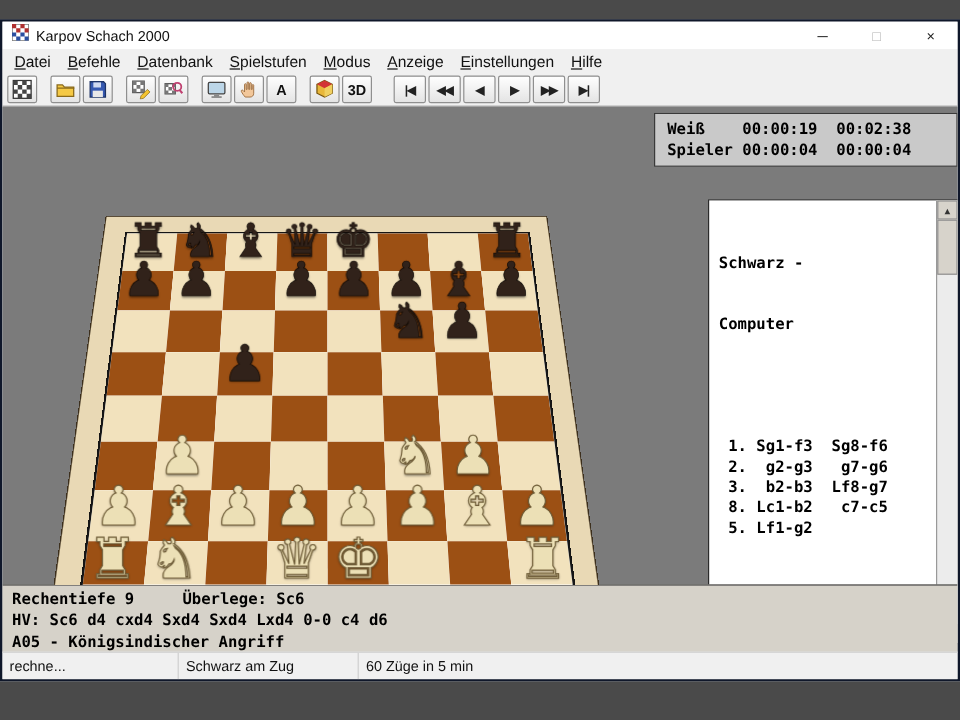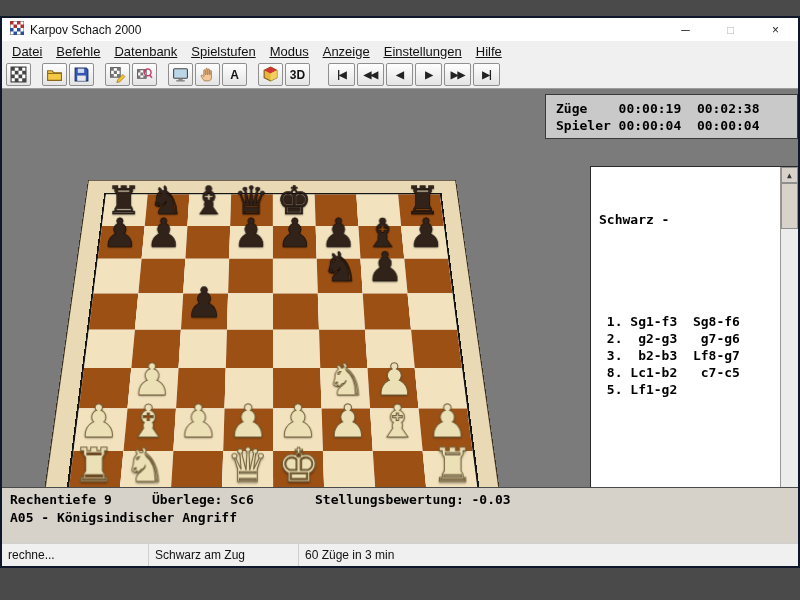--- a/index.html
+++ b/index.html
@@ -8,21 +8,21 @@
 
   
   .titlebar{height:23px;background:#ffffff;display:flex;align-items:center;padding-left:8px;}
   .titlebar .title{font-size:12px;color:#111;margin-left:6px;flex:1;white-space:nowrap;}
   .win-controls{display:flex;height:100%;}
   .win-btn{width:45px;height:100%;display:flex;align-items:center;justify-content:center;font-size:12px;color:#222;}
   .win-btn.disabled{color:#b5b5b5;}
 
   
   .menubar{height:20px;display:flex;align-items:center;padding-left:3px;font-size:13px;background:#f0f0f0;color:#111;}
-  .menu-item{padding:2px 7px;white-space:nowrap;text-decoration:underline;}
+  .menu-item{padding:2px 7px;white-space:nowrap;}
 
   
   .toolbar{height:28px;box-sizing:border-box;display:flex;align-items:center;padding:0 4px;gap:2px;
     border-bottom:1px solid #9d9d9d;background:#f0f0f0;}
   .tb-btn{width:25px;height:23px;display:flex;align-items:center;justify-content:center;
     background:linear-gradient(#fefefe,#e4e4e4);border:1px solid #8f8f8f;border-radius:2px;box-sizing:border-box;}
   .tb-btn.gap{margin-left:9px;}
   .tb-ic{display:flex;align-items:center;justify-content:center;}
   .tb-text{font-weight:bold;font-size:12px;color:#111;}
   .playback{display:flex;margin-left:16px;gap:2px;}
@@ -366,45 +366,46 @@
             <div class="pc" style="left: 184px; top: 322px;">
               <span class="glyph w">♚</span>
             </div>
             <div class="pc" style="left: 322px; top: 322px;">
               <span class="glyph w">♜</span>
             </div>
           </div>
       </div>
     </div>
 
-    <div class="clock-panel" id="clocks"><div class="clock-row">Züge    00:00:19  00:02:38</div><div class="clock-row">Spieler 00:00:04  00:00:04</div></div>
+    <div class="clock-panel" id="clocks"><div class="clock-row">Weiß    00:00:19  00:02:38</div><div class="clock-row">Spieler 00:00:04  00:00:04</div></div>
 
     <div class="move-panel">
       <div class="move-scroll" id="moves">
         <div>Schwarz -</div>
+        <div>Computer</div>
         <div class="mv-spacer"></div>
         <div id="move-rows"><div class="move-row"> 1. Sg1-f3  Sg8-f6</div><div class="move-row"> 2.  g2-g3   g7-g6</div><div class="move-row"> 3.  b2-b3  Lf8-g7</div><div class="move-row"> 8. Lc1-b2   c7-c5</div><div class="move-row"> 5. Lf1-g2</div></div>
       </div>
       <div class="vscrollbar">
         <div class="sb-btn">▲</div>
         <div class="sb-thumb"></div>
         <div class="sb-btn bottom">▼</div>
       </div>
     </div>
 
     <div class="info-panel">
       <div class="info-line1">
         <span class="inf-depth">Rechentiefe 9</span>
         <span class="inf-cons">Überlege: Sc6</span>
-        <span class="inf-eval">Stellungsbewertung: -0.03</span>
-      </div>
+      </div>
+      <div class="info-line">HV: Sc6 d4 cxd4 Sxd4 Sxd4 Lxd4 0-0 c4 d6</div>
       <div class="info-line">A05 - Königsindischer Angriff</div>
     </div>
 
   </div>
 
   <div class="statusbar" id="statusbar">
       <div class="sb-cell">rechne...</div>
       <div class="sb-cell">Schwarz am Zug</div>
-      <div class="sb-cell">60 Züge in 3 min</div>
+      <div class="sb-cell">60 Züge in 5 min</div>
     </div>
 
 </div>
 
 </body></html>

